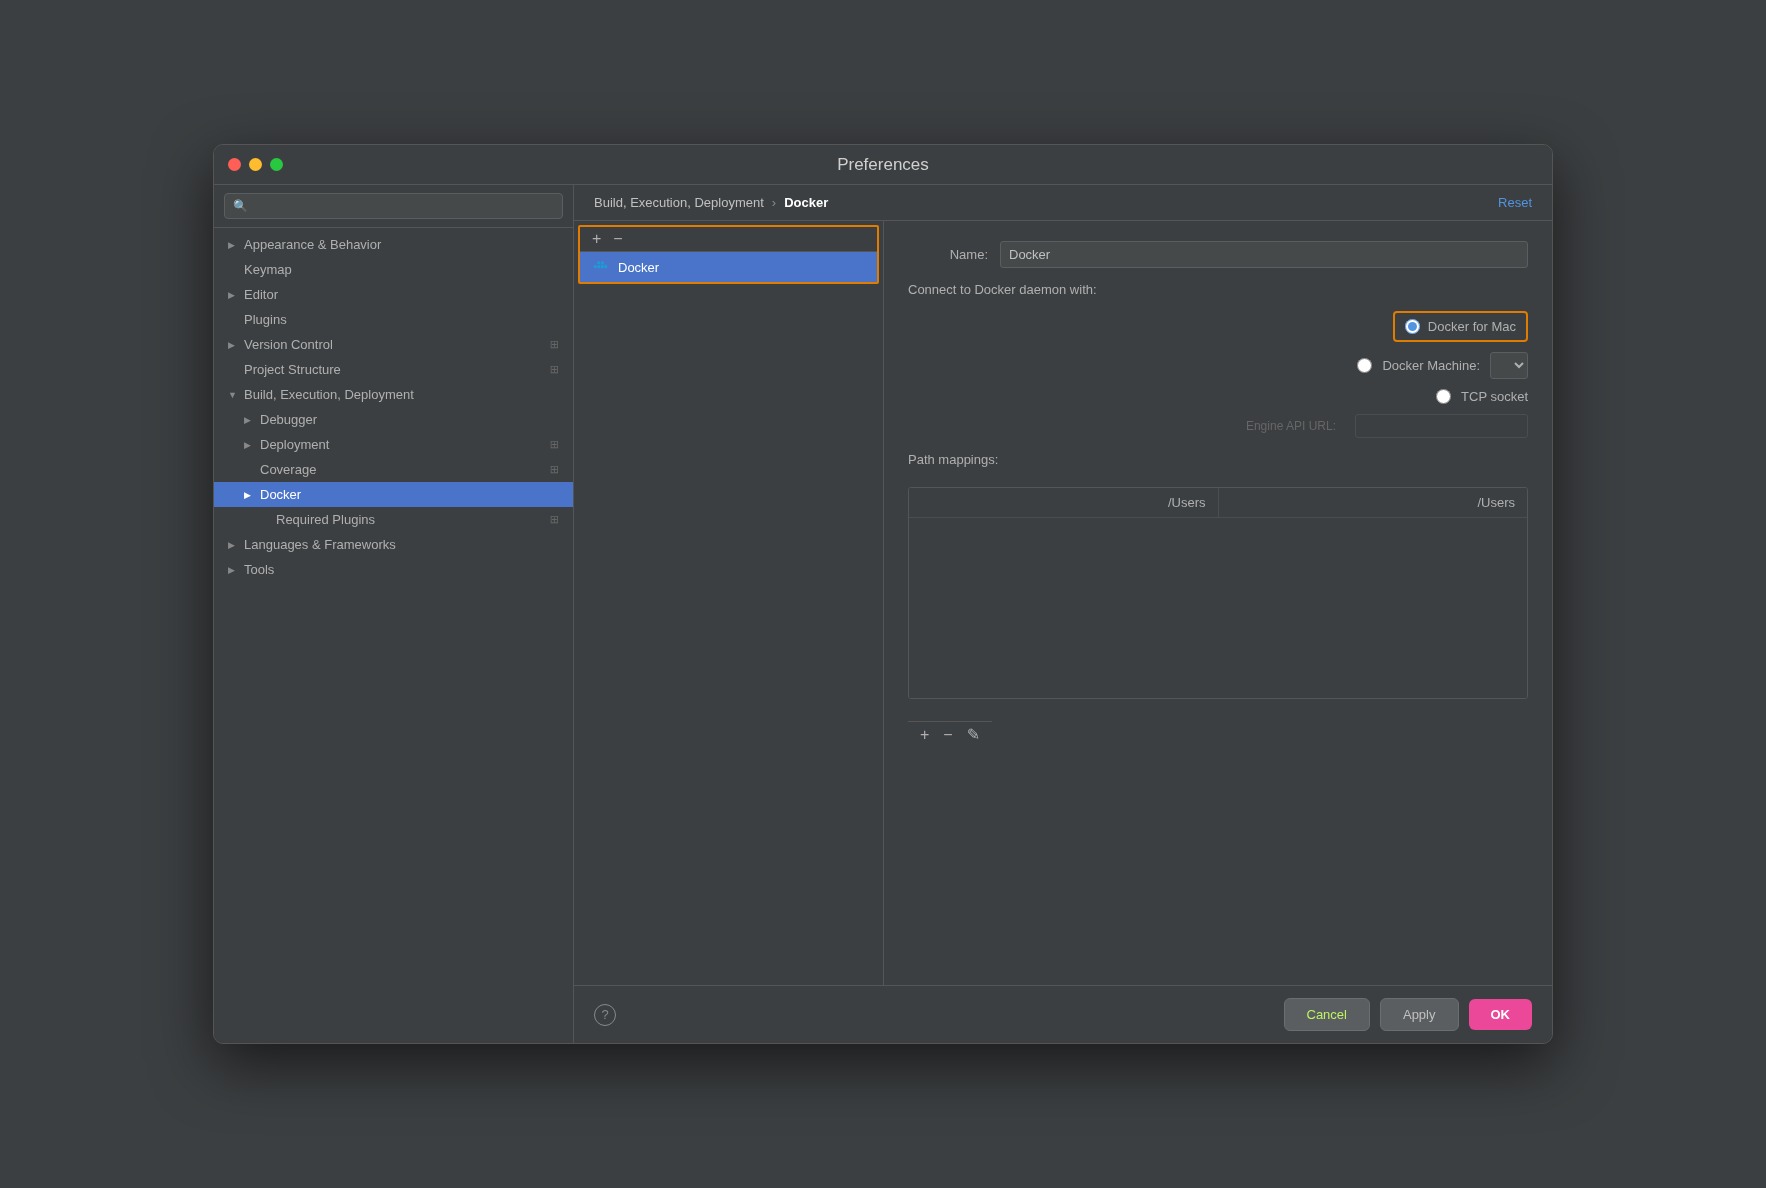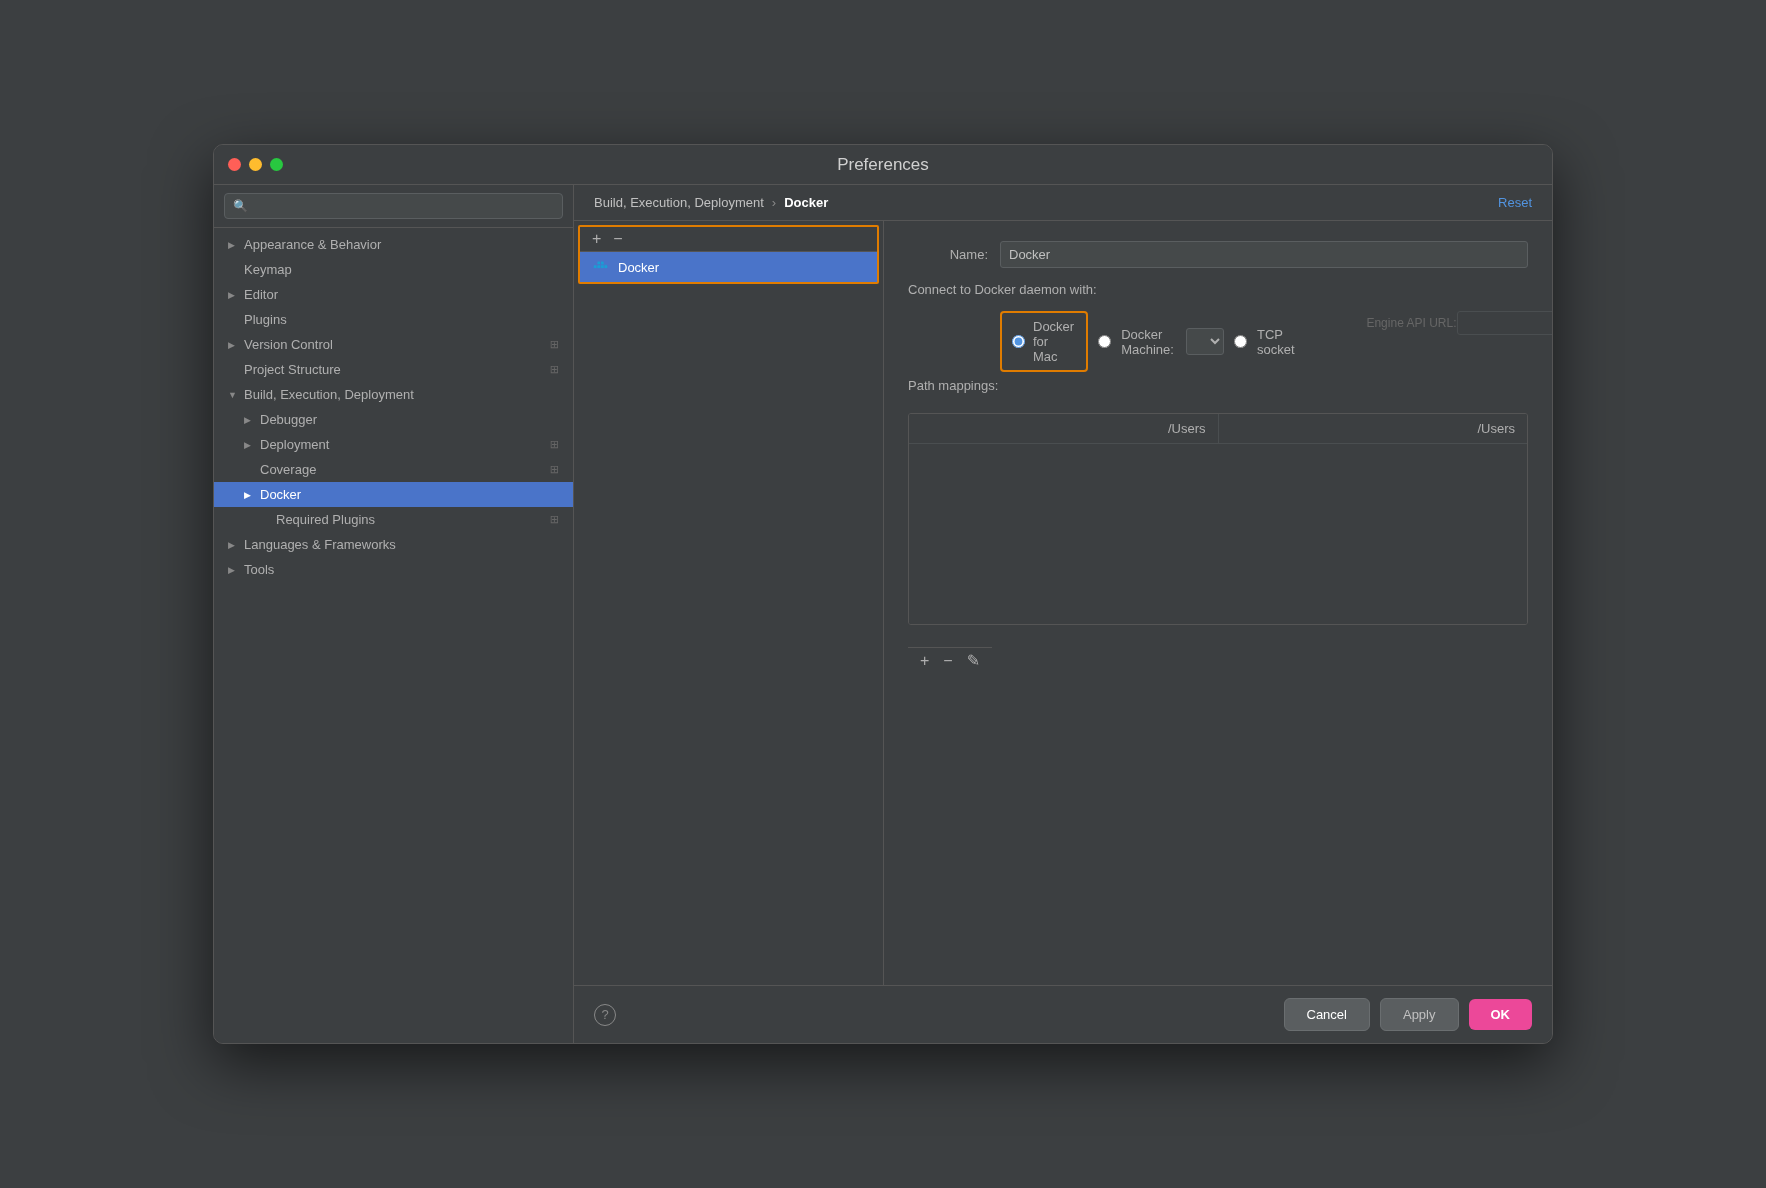--- a/index.html
+++ b/index.html
@@ -203,24 +203,25 @@
       background: #45494a;
       border: 1px solid #5a5e60;
       border-radius: 3px;
       color: #c0c0c0;
       font-size: 13px;
       padding: 5px 8px;
       outline: none;
     }
     .radio-group {
       display: flex;
-      flex-direction: row;
+      flex-direction: column;
       gap: 10px;
-      margin-bottom: 6px;
+      margin-bottom: 14px;
       margin-left: 92px;
+      align-items: flex-end;
     }
     .radio-row {
       display: flex;
       align-items: center;
       gap: 10px;
     }
     .radio-input {
       width: 15px;
       height: 15px;
       accent-color: #5294e0;
@@ -249,21 +250,21 @@
     
     .sub-fields {
       margin-left: 30px;
       display: flex;
       flex-direction: column;
       gap: 8px;
     }
     .sub-field-row {
       display: flex;
       align-items: center;
-      gap: 0;
+      gap: 19px;
     }
     .sub-field-label {
       color: #666;
       font-size: 12px;
       min-width: 120px;
       text-align: right;
     }
     .sub-field-input {
       flex: 1;
       background: #3c3f41;
@@ -368,21 +369,21 @@
     .action-btn {
       padding: 8px 22px;
       border-radius: 6px;
       font-size: 13px;
       cursor: pointer;
       border: none;
       font-weight: 400;
     }
     .cancel-btn {
       background: #5a5e60;
-      color: #ffffff;
+      color: #bef264;
       border: 1px solid #6a6e70;
     }
     .apply-btn {
       background: #5a5e60;
       color: #c0c0c0;
       border: 1px solid #6a6e70;
     }
     .ok-btn {
       background: #ec4899;
       color: #fff;

